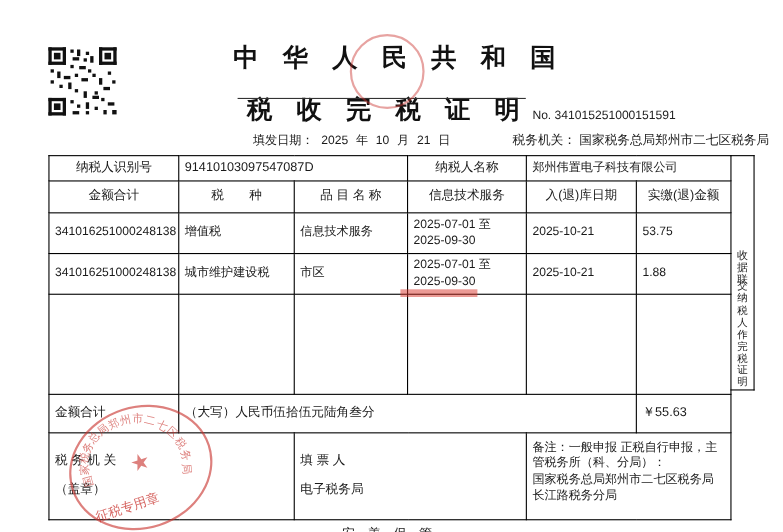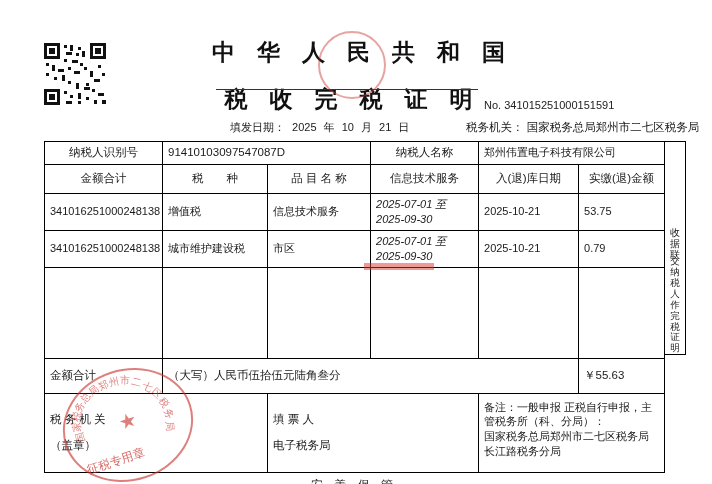--- a/index.html
+++ b/index.html
@@ -121,21 +121,21 @@
   .c-label { text-align: center; }
   .c-center { text-align: left; }
   .c-left { text-align: left; }
   .c-right { text-align: left; }
   .hrow td { text-align: center; height: 22px; }
   .drow td { height: 30px; font-size: 11px; }
   .small { font-size: 11px; }
 
   .nowrap { white-space: nowrap; }
 
-  .two-line { line-height: 1.3; font-style: italic; }
+  .two-line { line-height: 1.3; }
 
   
   .vstrip {
     position: absolute;
     left: 664px; top: 128px;
     width: 22px;
     height: 214px;
     border: 1px solid #000;
     border-left: none;
     box-sizing: border-box;
@@ -367,21 +367,21 @@
       </tr>
       <tr class="drow">
         <td class="c-left nowrap">341016251000248138</td>
         <td class="c-left">城市维护建设税</td>
         <td class="c-left">市区</td>
         <td class="c-left two-line">
           <div>2025-07-01 至</div>
           <div>2025-09-30</div>
         </td>
         <td class="c-left">2025-10-21</td>
-        <td class="c-right">0.79</td>
+        <td class="c-right">1.88</td>
       </tr>
       <tr>
         <td style="height:84px">&nbsp;</td>
         <td>&nbsp;</td>
         <td>&nbsp;</td>
         <td>&nbsp;</td>
         <td>&nbsp;</td>
         <td>&nbsp;</td>
       </tr>
       <tr>

